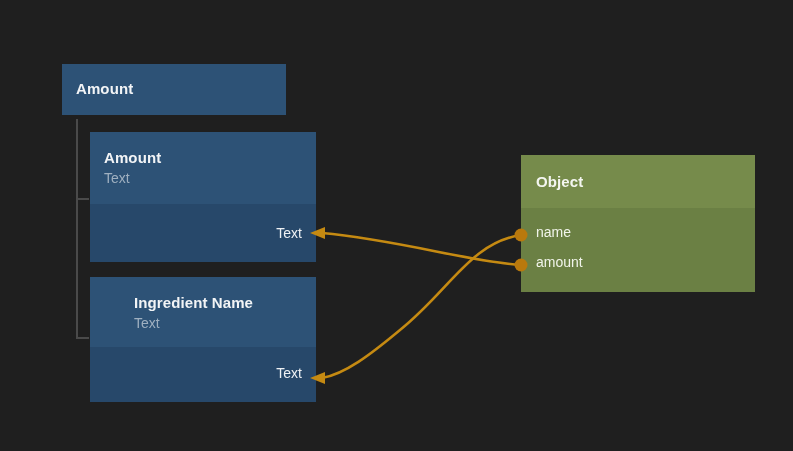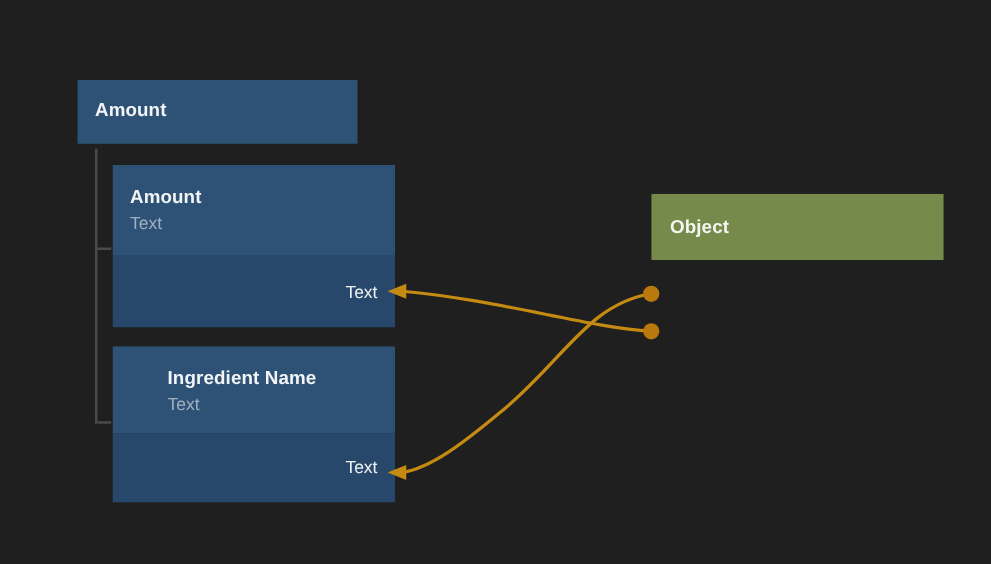--- a/index.html
+++ b/index.html
@@ -208,20 +208,24 @@
     </div>
     <div class="node-body">
       <span class="port-label">Text</span>
     </div>
   </div>
 
   <div class="node object-node">
     <div class="node-header">
       <span class="object-title">Object</span>
     </div>
+    <div class="node-body">
+      <span class="object-row object-row-0">name</span>
+      <span class="object-row object-row-1">amount</span>
+    </div>
   </div>
 
   <svg id="wires" viewBox="0 0 793 451">
 
     <path class="wire" d="M 521 265 C 470 262 400 240 322 233"></path>
 
     <path class="wire" d="M 521 235 C 470 243 450 290 400 330 C 370 355 345 374 322 378"></path>
 
     <polygon class="wire-head" points="310,233 325,227 325,239"></polygon>
 

